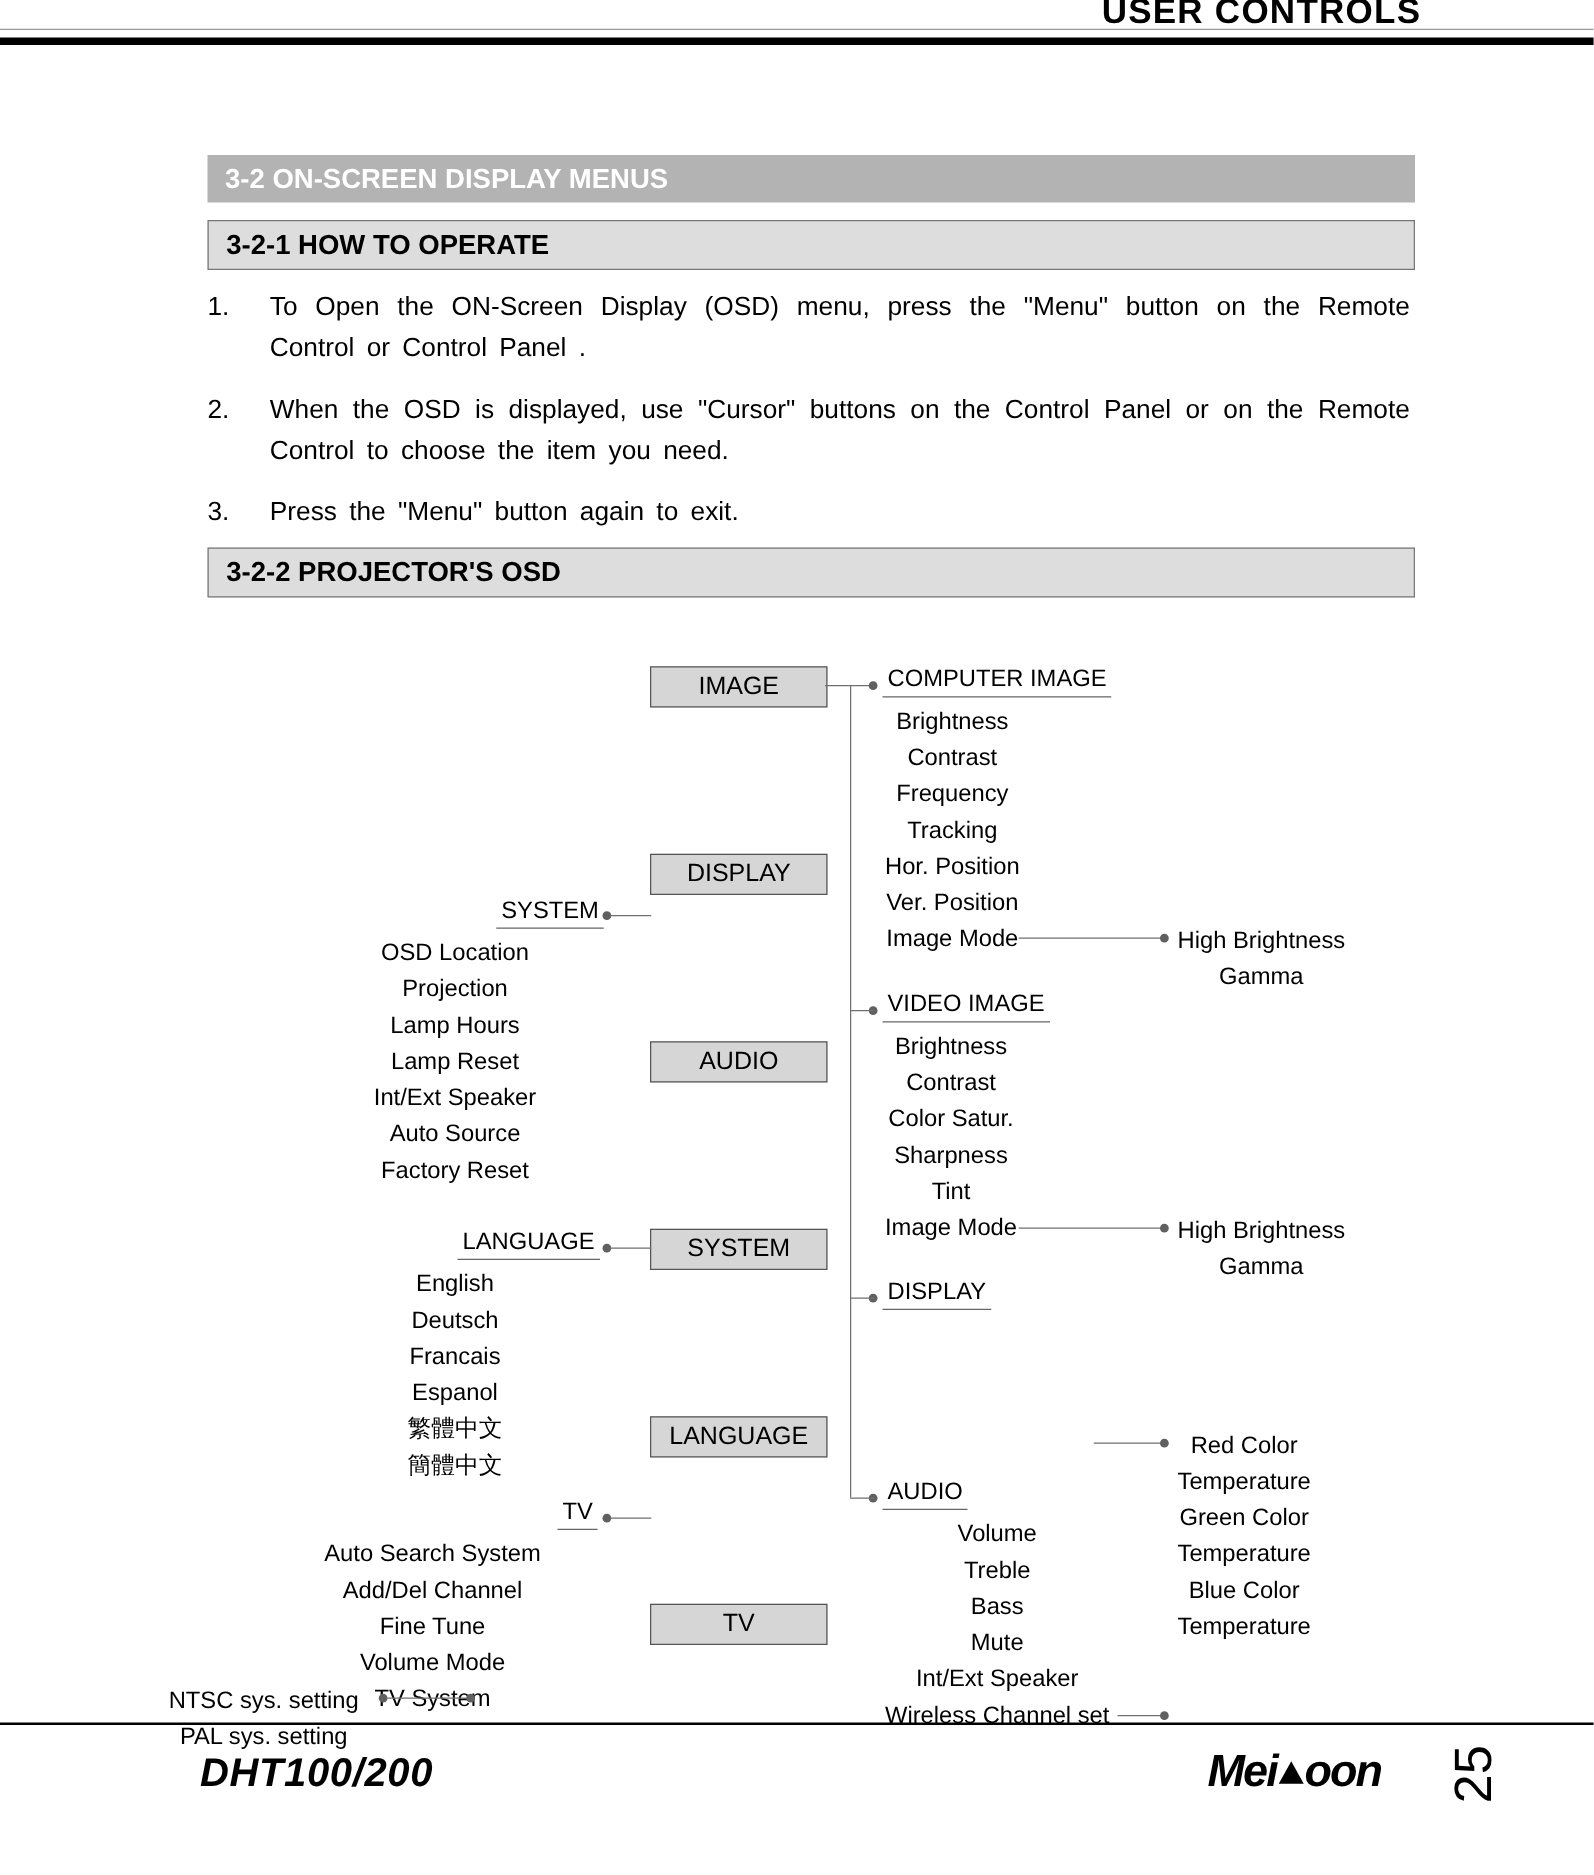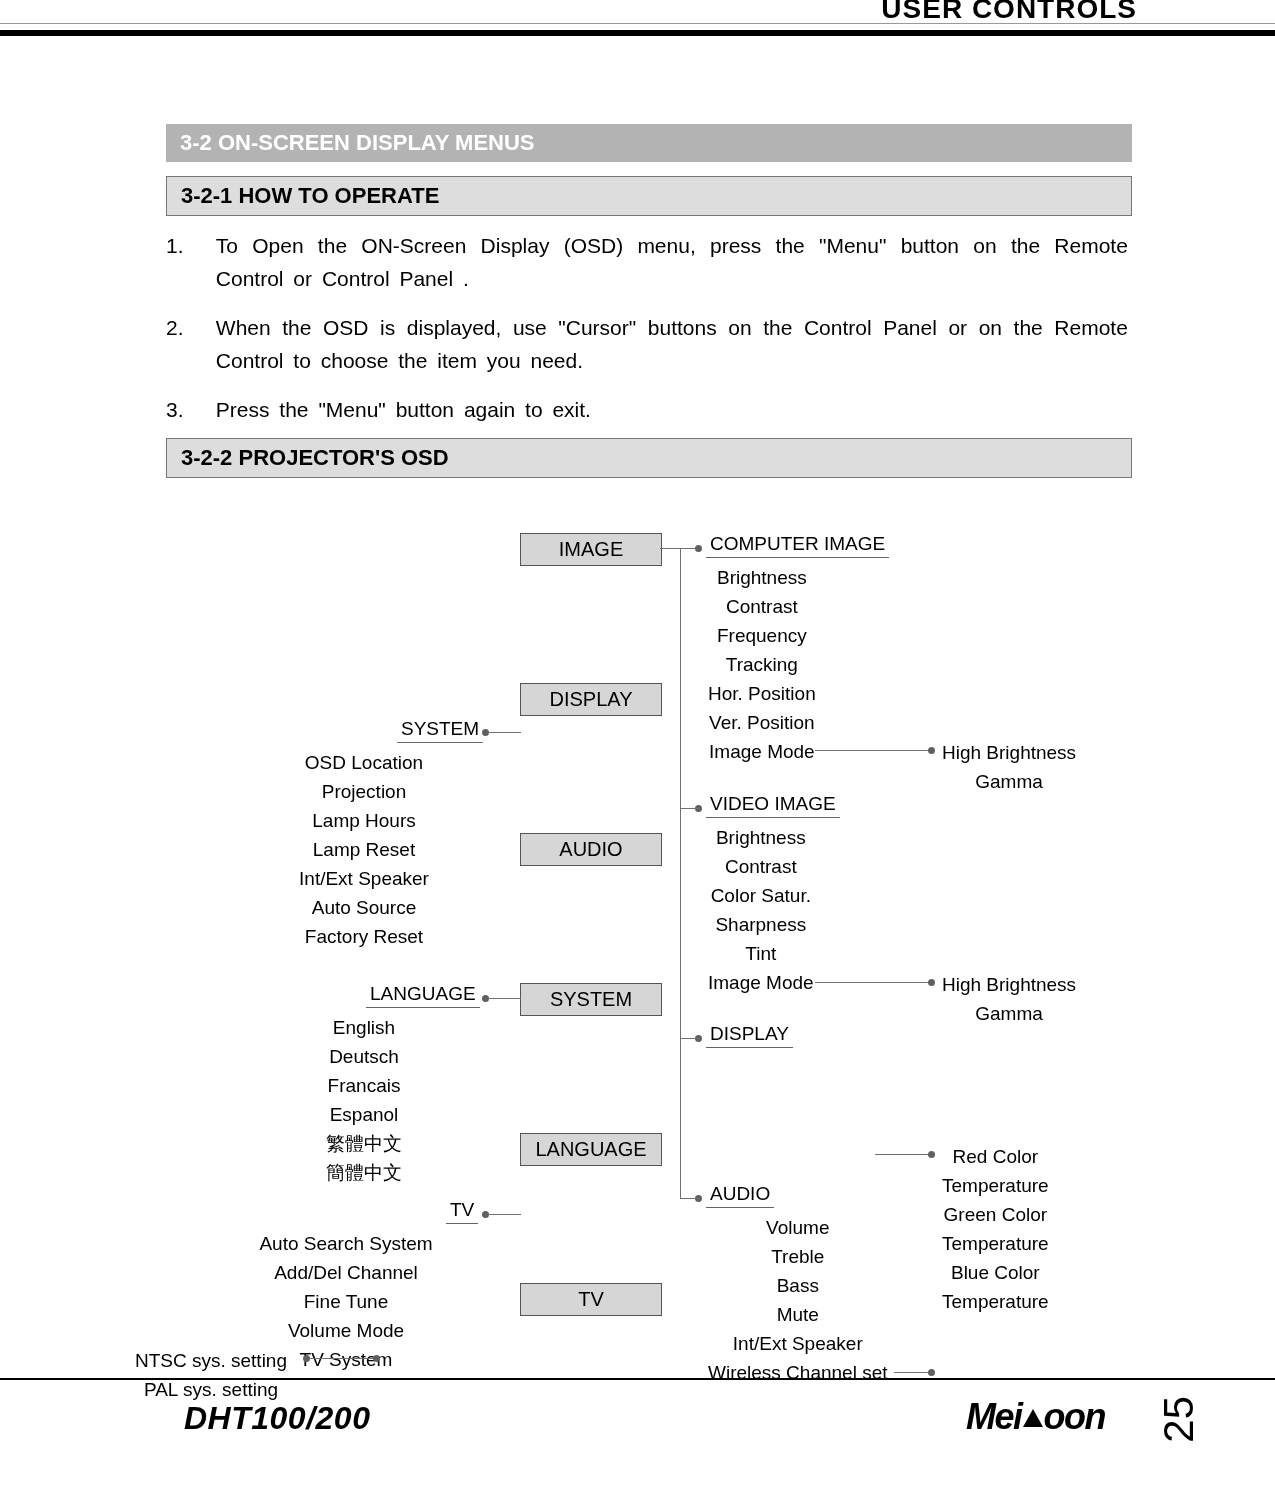--- a/index.html
+++ b/index.html
@@ -69,21 +69,20 @@
     position:absolute; width:7px; height:7px; border-radius:50%;
     background:#606060;
   }
   .hline { position:absolute; height:1px; background:#707070; }
   .vline { position:absolute; width:1px; background:#707070; }
 
   .footer-model {
     position:absolute; left:160px; top:1400px;
     font-size:32px; font-weight:bold; font-style:italic;
     letter-spacing:0.5px;
-    margin-left:24px;
   }
   .footer-brand {
     position:absolute; right:170px; top:1396px;
     font-size:36px; font-weight:bold; font-style:italic;
     font-family: Arial, sans-serif;
     letter-spacing:-1.5px;
   }
   .footer-brand .tri {
     display:inline-block; width:0; height:0;
     border-left:10px solid transparent;

